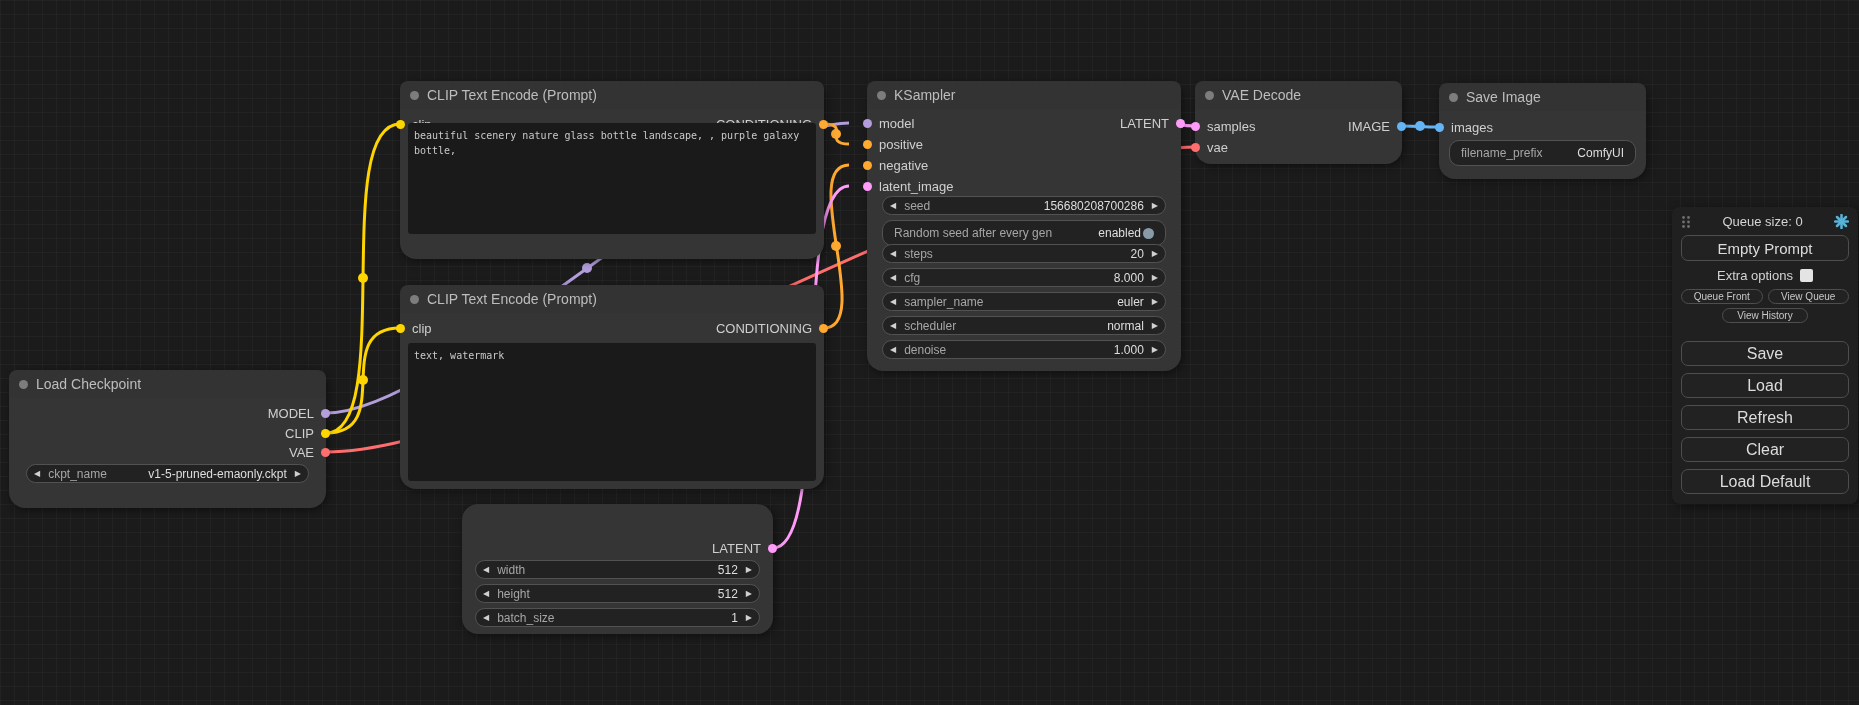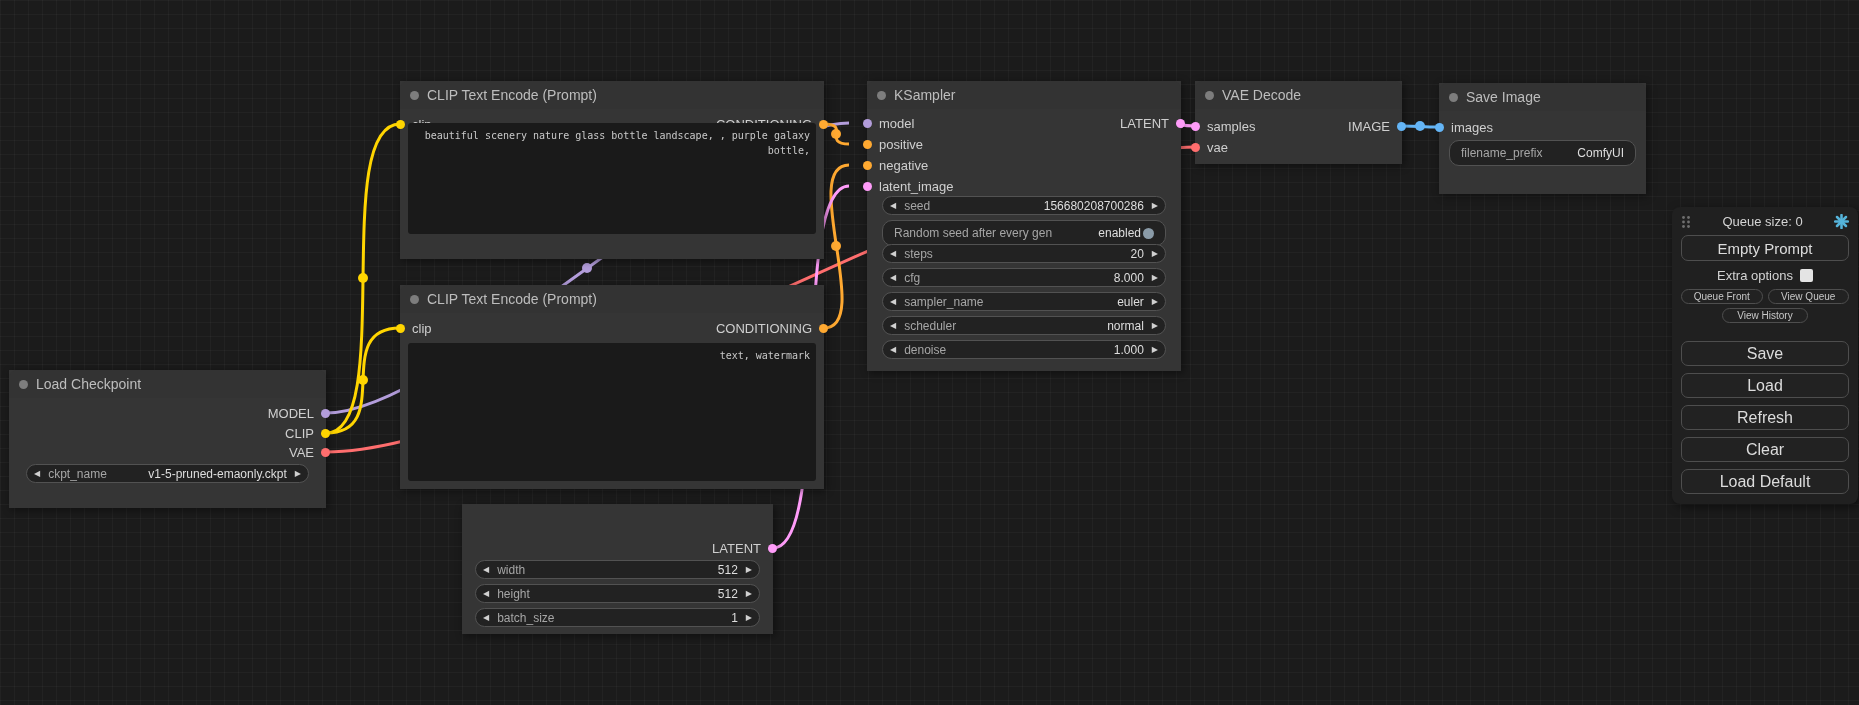--- a/index.html
+++ b/index.html
@@ -12,22 +12,22 @@
     background-image:
       linear-gradient(rgba(255,255,255,0.032) 1px, transparent 1px),
       linear-gradient(90deg, rgba(255,255,255,0.032) 1px, transparent 1px);
     background-size:14px 14px;
   }
 
   .wires { position:absolute; left:0; top:0; z-index:1; }
   .wires path { fill:none; stroke-width:3; }
 
   .node {
-    position:absolute; background:#353535; border-radius:0;
-    box-shadow:2px 2px 8px rgba(0,0,0,0.45); z-index:2;text-align:right;
+    position:absolute; background:#353535; border-radius:16px;
+    box-shadow:2px 2px 8px rgba(0,0,0,0.45); z-index:2;
   }
   .node-title {
     height:28px; background:#333333; border-radius:8px 8px 0 0;
     display:flex; align-items:center; gap:8px; padding:0 10px;
   }
   .collapse-dot { width:9px; height:9px; border-radius:50%; background:#7d7d7d; flex:none; }
   .title-text { font-size:14px; color:#bdbdbd; white-space:nowrap; }
 
   .slot { position:absolute; display:flex; align-items:center; height:22px; font-size:13px; color:#cfcfcf; }
   .slot.in  { left:-4px; }
@@ -264,21 +264,21 @@
     <div class="slot in" style="top:55px">
       <span class="port" style="background: rgb(255, 110, 110);"></span>
       <span class="slot-label">vae</span>
     </div>
     <div class="slot out" style="top:34px">
       <span class="port" style="background: rgb(100, 181, 246);"></span>
       <span class="slot-label">IMAGE</span>
     </div>
   </div>
 
-  <div class="node" style="left:1439px; top:83px; width:207px; height:111px">
+  <div class="node" style="left:1439px; top:83px; width:207px; height:96px">
     <div class="node-title">
       <span class="collapse-dot"></span>
       <span class="title-text">Save Image</span>
     </div>
     <div class="slot in" style="top:33px">
       <span class="port" style="background: rgb(100, 181, 246);"></span>
       <span class="slot-label">images</span>
     </div>
     <div class="widget no-arrows" style="left:10px; right:10px; top:57px">
       <span class="wname">filename_prefix</span>

